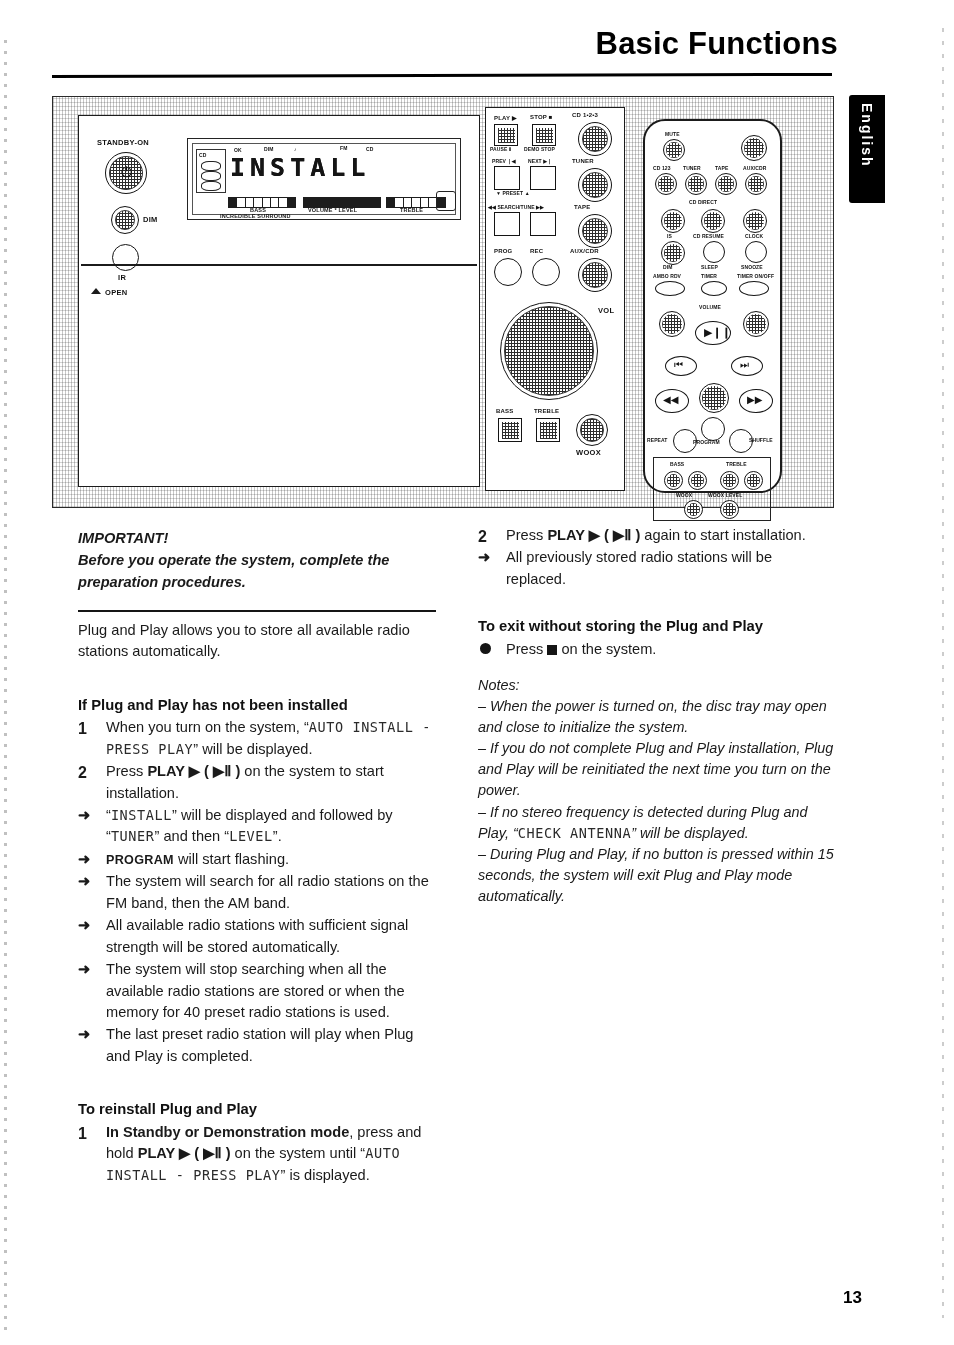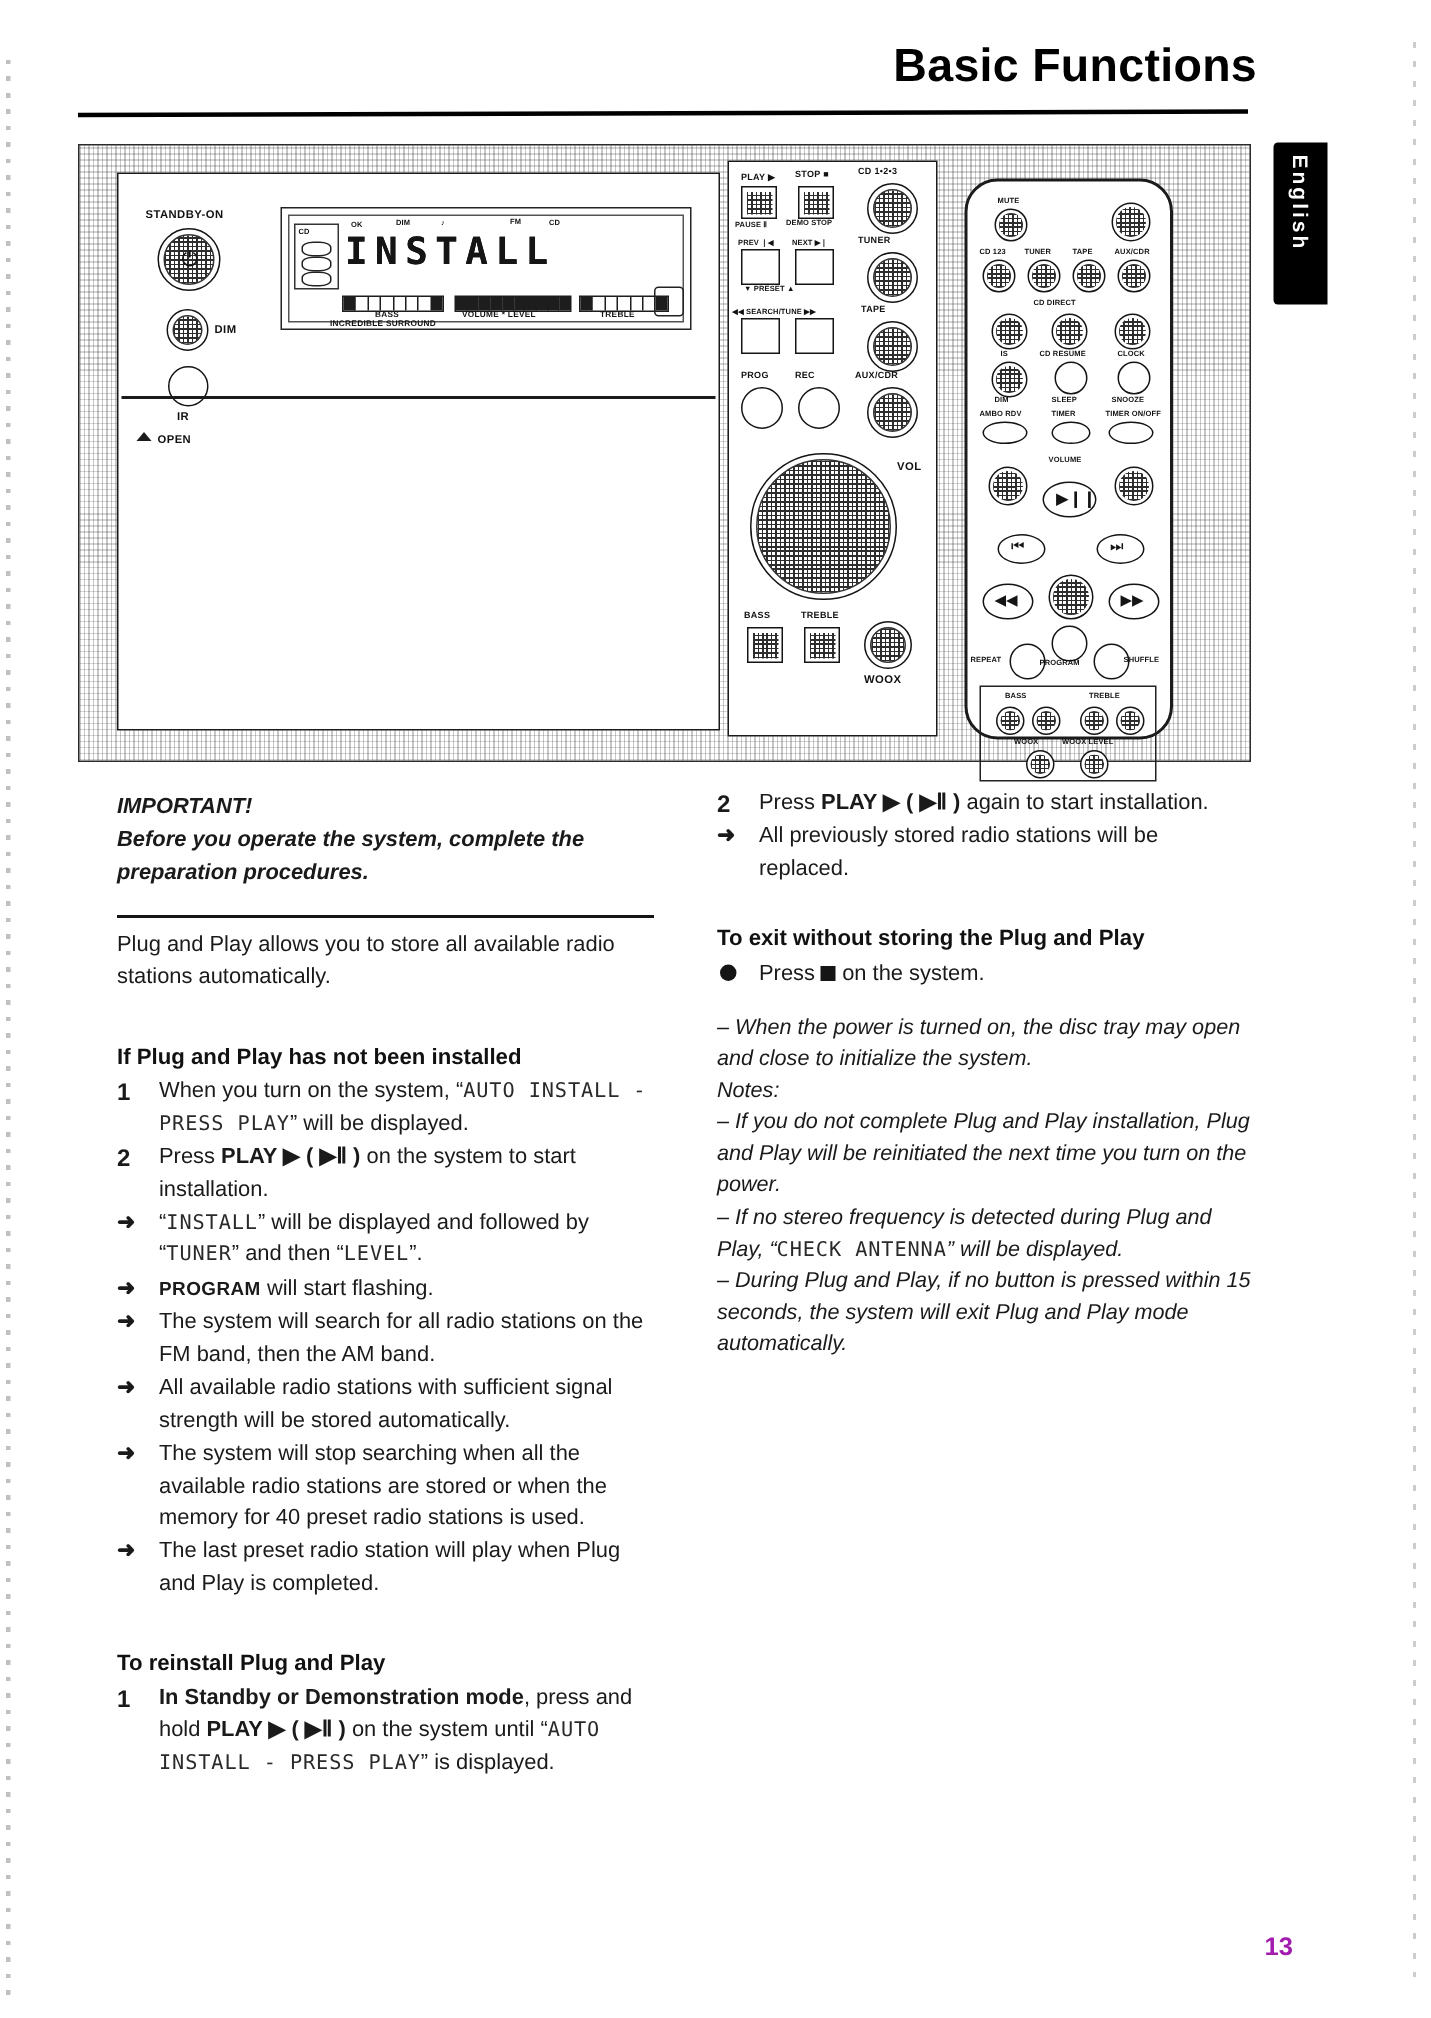--- a/index.html
+++ b/index.html
@@ -138,21 +138,21 @@
   .lcdtext{
     font-family:"DejaVu Sans Mono", monospace;font-size:13.5px;letter-spacing:.6px;
     color:#2a2a2a;
   }
   .b{font-weight:bold;}
   .notes{font-style:italic;font-size:14.4px;line-height:1.47;margin-top:14px;}
   .notes p{margin:0;}
   .stopglyph{display:inline-block;width:10px;height:10px;background:#151515;vertical-align:-1px;}
 
   .pagenum{
-    position:absolute;right:92px;top:1288px;font-size:17px;font-weight:bold;color:#a21caf;
+    position:absolute;right:92px;top:1288px;font-size:17px;font-weight:bold;color:#000000;
   }
 </style>
 </head>
 <body>
 
 <div class="page">
 
   <div class="scan-edge-left"></div>
   <div class="scan-edge-right"></div>
 
@@ -513,22 +513,22 @@
     <h3 class="sub" style="margin-top:26px;">To exit without storing the Plug and Play</h3>
 
     <div class="step">
       <span class="bulletdot"></span>
       <span>Press</span>
       <span class="stopglyph"></span>
       <span>on the system.</span>
     </div>
 
     <div class="notes">
+      <p>Notes:</p>
       <p>– When the power is turned on, the disc tray may open and close to initialize the system.</p>
-      <p>Notes:</p>
       <p>– If you do not complete Plug and Play installation, Plug and Play will be reinitiated the next time you turn on the power.</p>
       <p><span>– If no stereo frequency is detected during Plug and Play, “</span><span class="lcdtext" style="font-style:normal;">CHECK ANTENNA</span><span>” will be displayed.</span></p>
       <p>– During Plug and Play, if no button is pressed within 15 seconds, the system will exit Plug and Play mode automatically.</p>
     </div>
   </div>
 
   <div class="pagenum">13</div>
 </div>
 
 </body></html>

